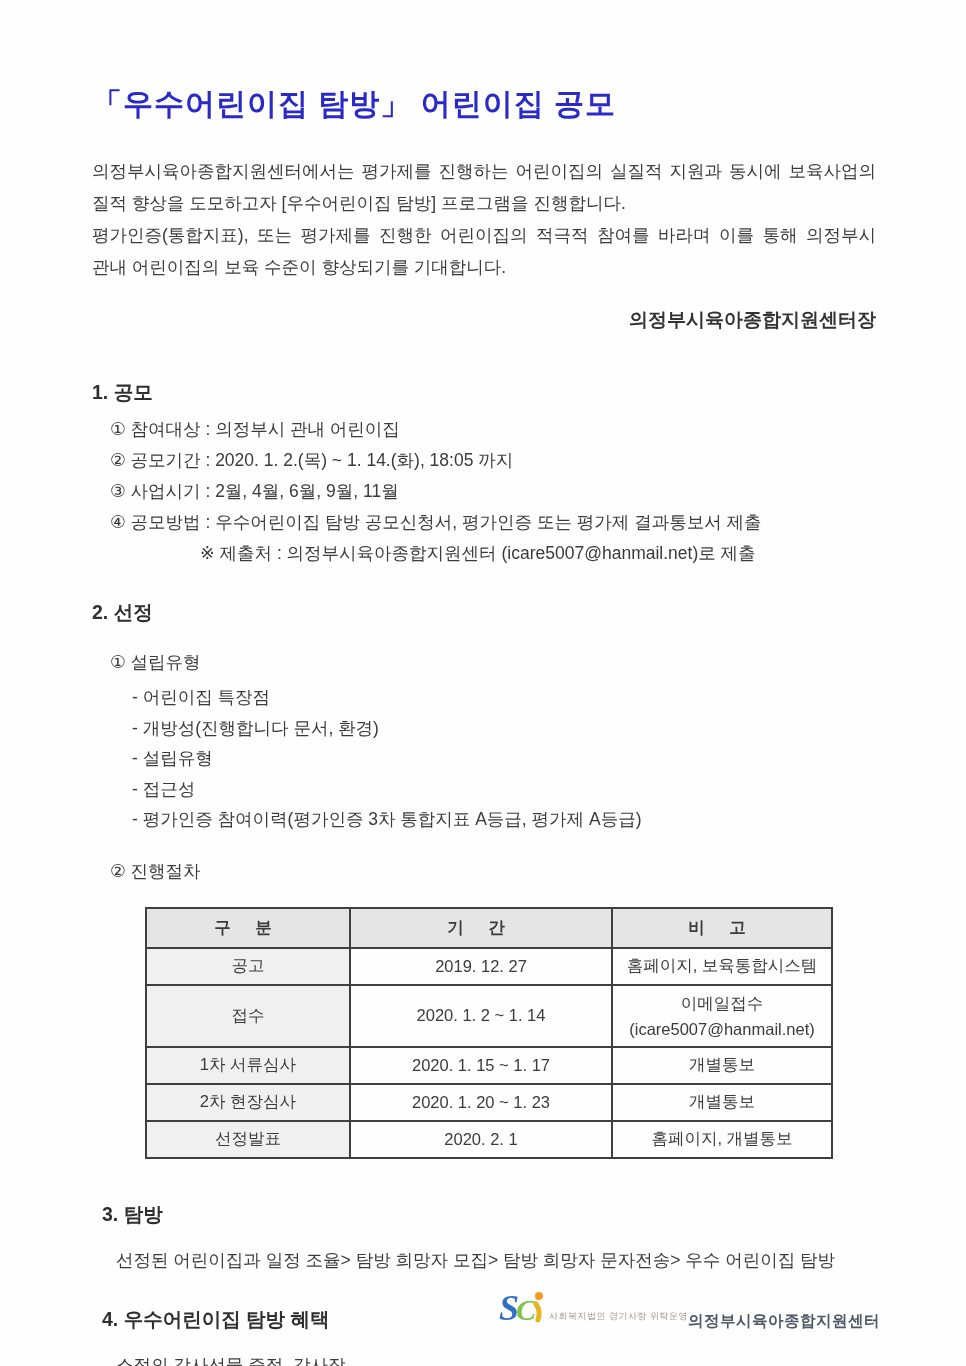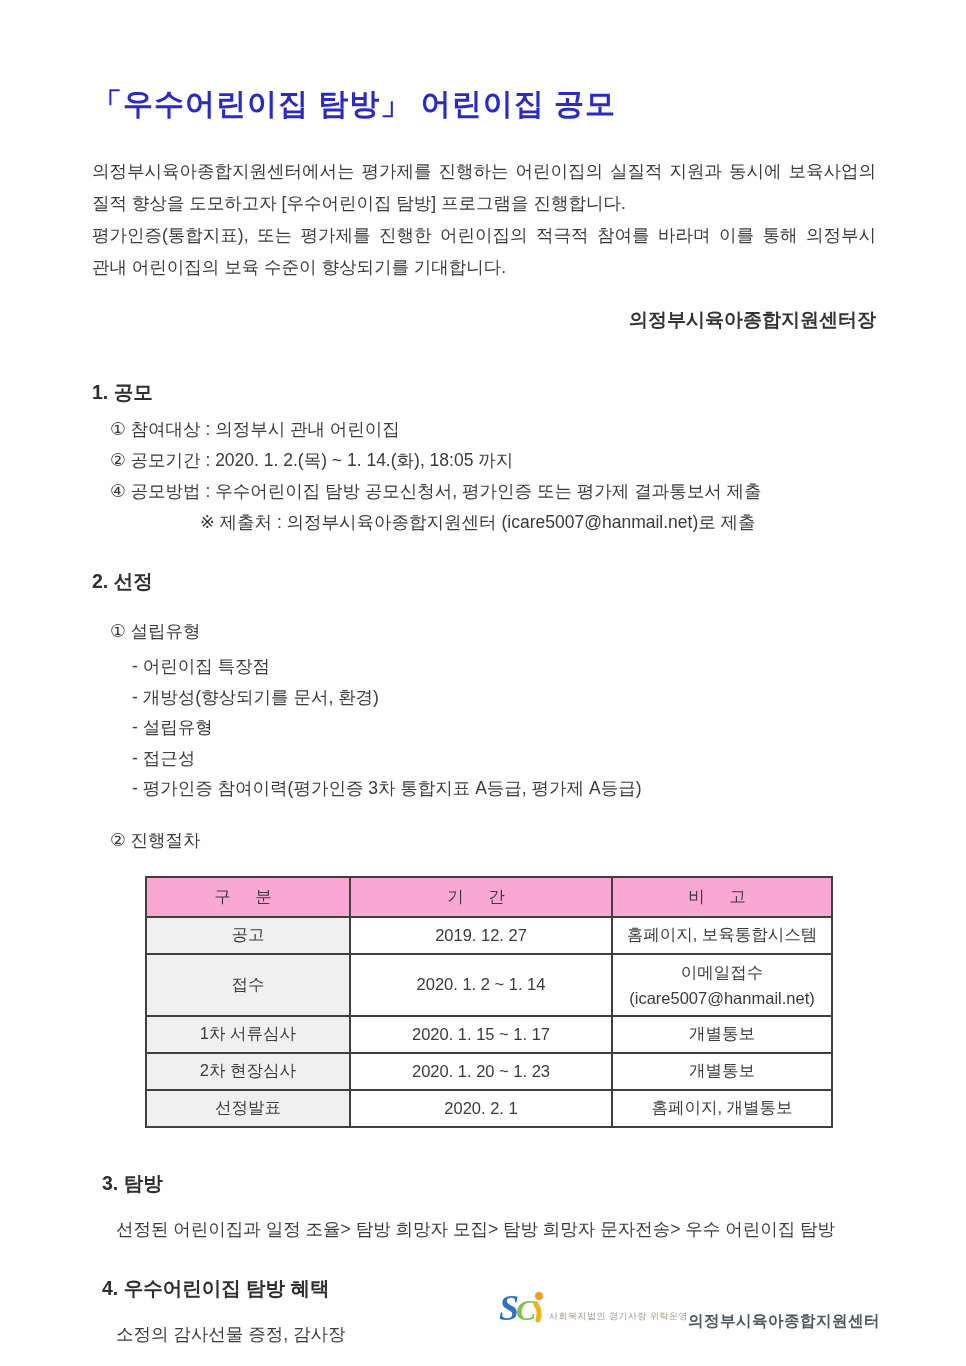--- a/index.html
+++ b/index.html
@@ -55,22 +55,22 @@
     font-size:16.5px;
     color:#3b3b3b;
   }
   .proc-table th,.proc-table td{
     border:2px solid #3f3f3f;
     text-align:center;
     vertical-align:middle;
     padding:4px 6px;
   }
   .proc-table th{
-    background:#f9a8d4;
-    font-weight:400;
+    background:#e5e5e5;
+    font-weight:700;
     letter-spacing:10px;
     height:30px;
   }
   .proc-table td.row-label{background:#f0f0f0;width:190px;height:27px;}
   .proc-table td.period{width:248px;}
   .proc-table td.pre{white-space:pre-line;line-height:26px;}
   .s3{margin-top:42px;margin-left:10px;}
   .s4{margin-top:34px;margin-left:10px;}
   .sec-body{margin:20px 0 0 24px;font-size:17.5px;white-space:nowrap;}
   .logo{
@@ -96,29 +96,30 @@
     <div class="intro">
       <p>의정부시육아종합지원센터에서는 평가제를 진행하는 어린이집의 실질적 지원과 동시에 보육사업의 질적 향상을 도모하고자 [우수어린이집 탐방] 프로그램을 진행합니다.</p>
       <p>평가인증(통합지표), 또는 평가제를 진행한 어린이집의 적극적 참여를 바라며 이를 통해 의정부시 관내 어린이집의 보육 수준이 향상되기를 기대합니다.</p>
     </div>
     <div class="signature">의정부시육아종합지원센터장</div>
 
     <h2 class="sec-heading s1">1. 공모</h2>
     <div class="num-list">
       <div>① 참여대상 : 의정부시 관내 어린이집</div>
       <div>② 공모기간 : 2020. 1. 2.(목) ~ 1. 14.(화), 18:05 까지</div>
+      <div>③ 사업시기 : 2월, 4월, 6월, 9월, 11월</div>
       <div>④ 공모방법 : 우수어린이집 탐방 공모신청서, 평가인증 또는 평가제 결과통보서 제출</div>
     </div>
     <div class="submit-note">※ 제출처 : 의정부시육아종합지원센터 (icare5007@hanmail.net)로 제출</div>
 
     <h2 class="sec-heading s2">2. 선정</h2>
     <div class="sub-heading">① 설립유형</div>
     <div class="criteria">
       <div>- 어린이집 특장점</div>
-      <div>- 개방성(향상되기를 문서, 환경)</div>
+      <div>- 개방성(진행합니다 문서, 환경)</div>
       <div>- 설립유형</div>
       <div>- 접근성</div>
       <div>- 평가인증 참여이력(평가인증 3차 통합지표 A등급, 평가제 A등급)</div>
     </div>
     <div class="sub-heading">② 진행절차</div>
 
     <table class="proc-table">
       <thead>
         <tr>
           <th>구 분</th>

